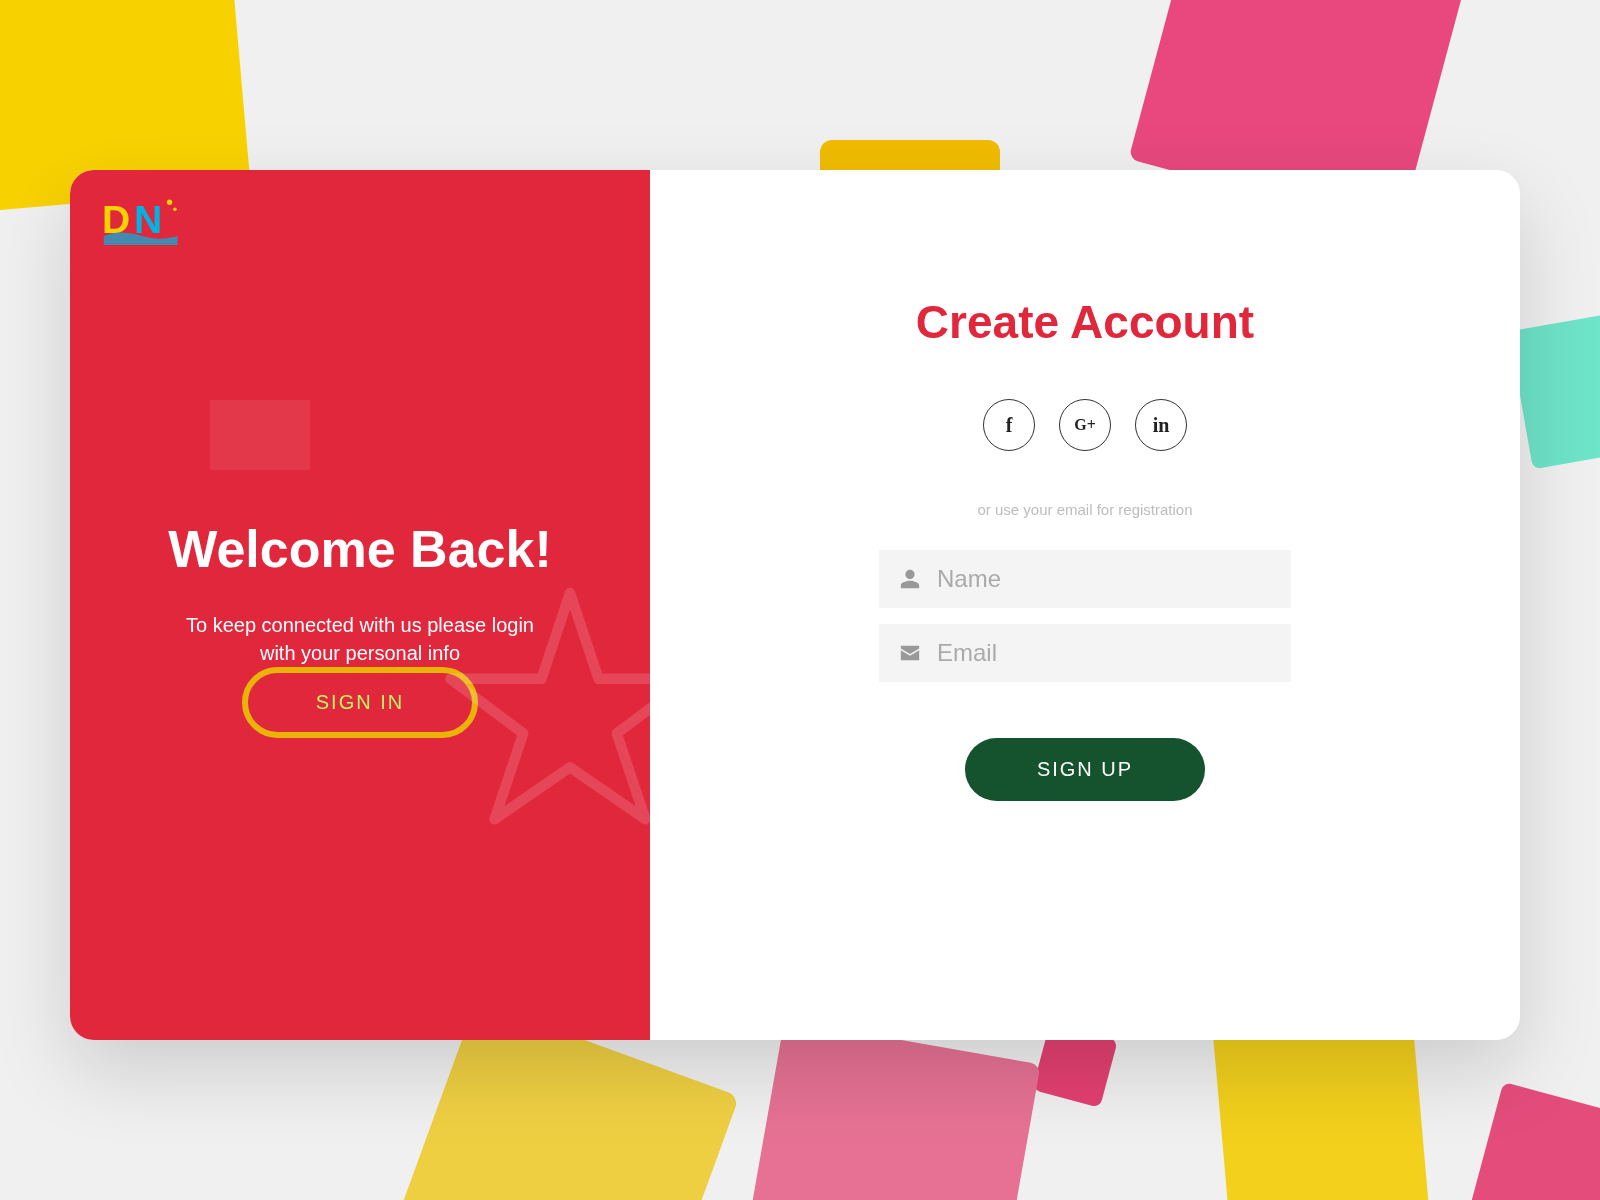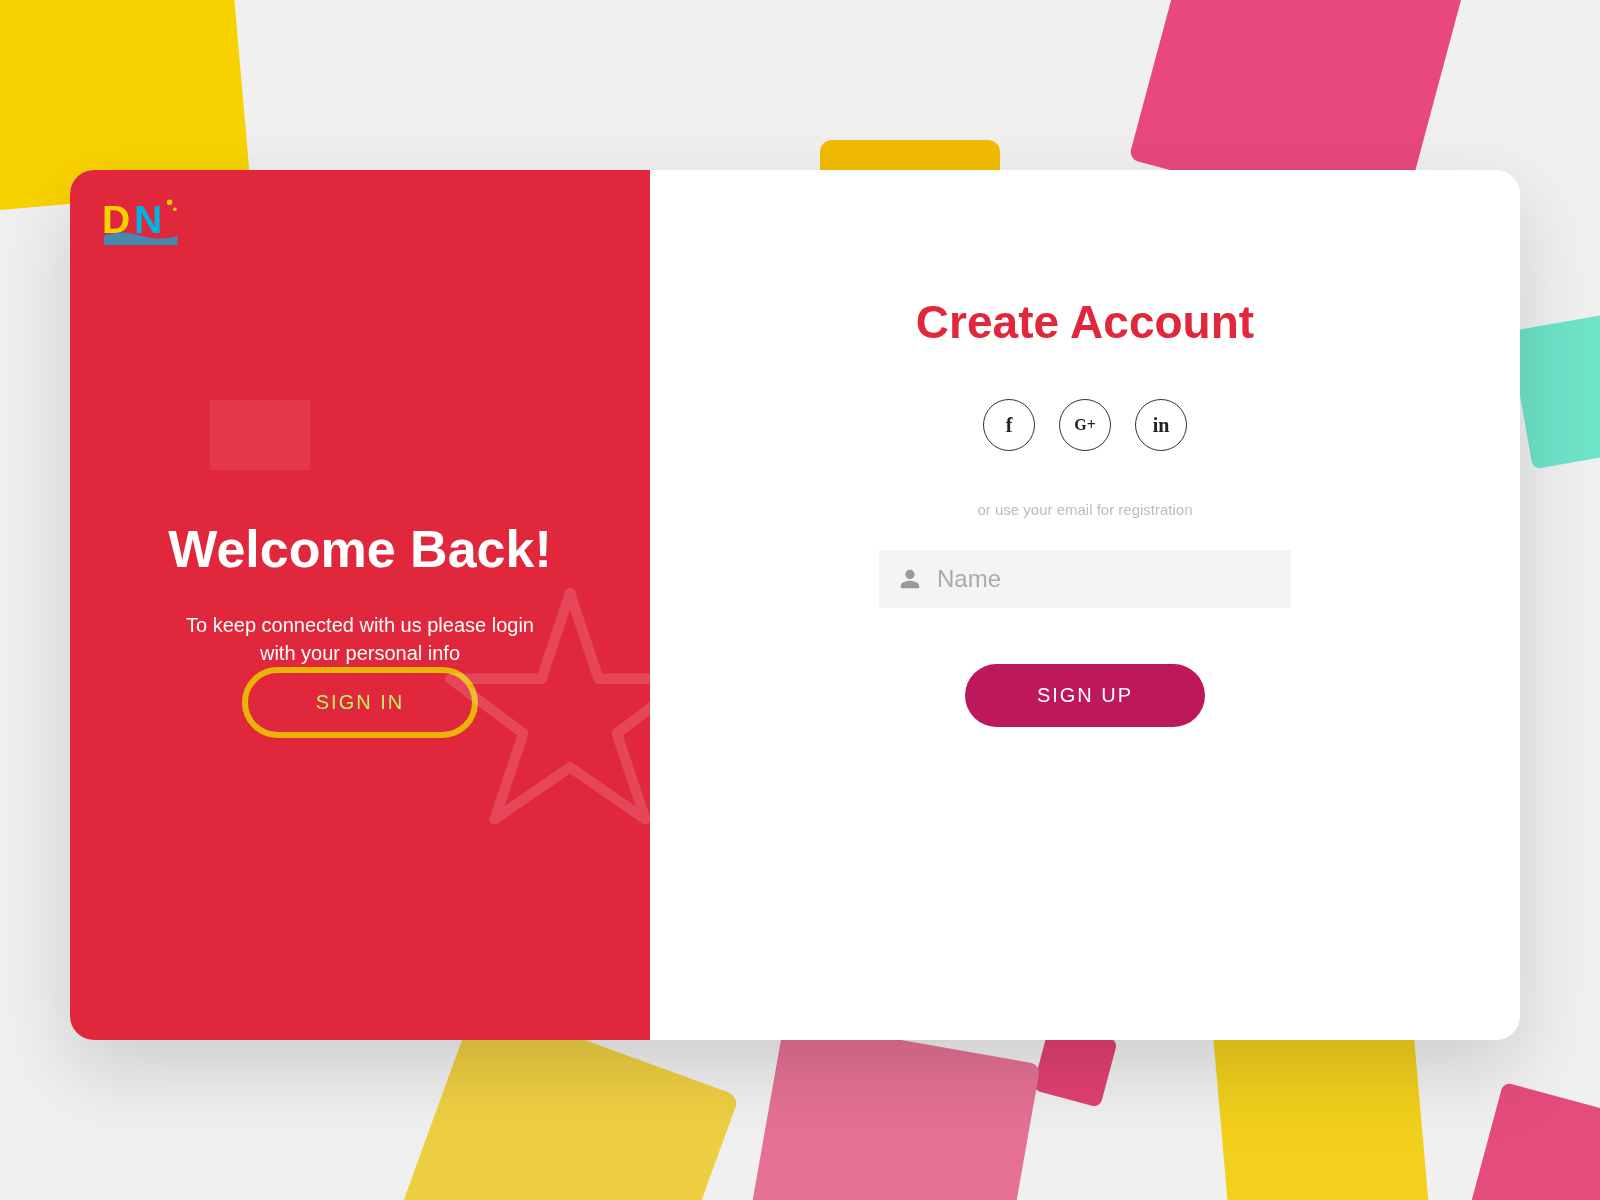--- a/index.html
+++ b/index.html
@@ -258,21 +258,21 @@
       color: #737373;
       outline: none;
     }
     
     .input-field::placeholder {
       color: #aaa;
     }
     
     .signup-btn {
       margin-top: 40px;
-      background: #be185d;
+      background: #14532d;
       color: #fff;
       border: none;
       font-size: 20px;
       font-weight: 500;
       letter-spacing: 2px;
       padding: 20px 72px;
       border-radius: 999px;
       cursor: pointer;
     }
   </style>
@@ -332,18 +332,24 @@
 
     <p class="or-text">or use your email for registration</p>
 
     <div class="input-group">
       <svg class="input-icon" viewBox="0 0 24 24">
         <path d="M12 12c2.7 0 5-2.3 5-5s-2.3-5-5-5-5 2.3-5 5 2.3 5 5 5zm0 2c-3.3 0-10 1.7-10 5v3h20v-3c0-3.3-6.7-5-10-5z"></path>
       </svg>
       <input class="input-field" type="text" placeholder="Name" style="">
     </div>
 
+    <div class="input-group">
+      <svg class="input-icon" viewBox="0 0 24 24">
+        <path d="M2 4h20v3l-10 6L2 7V4zm0 5l10 6 10-6v11H2V9z"></path>
+      </svg>
+      <input class="input-field" type="email" placeholder="Email" style="">
+    </div>
 
 
     <button class="signup-btn">SIGN UP</button>
   </div>
 
 </div>
 
 </body></html>

